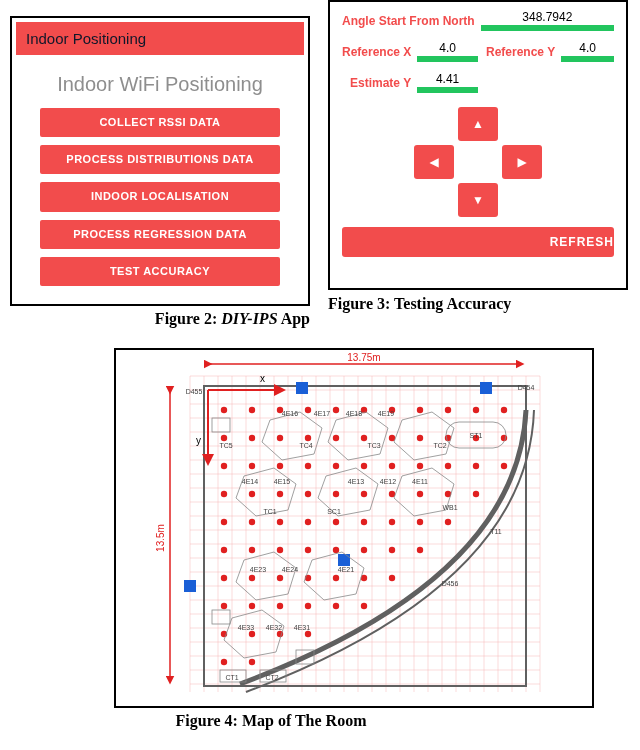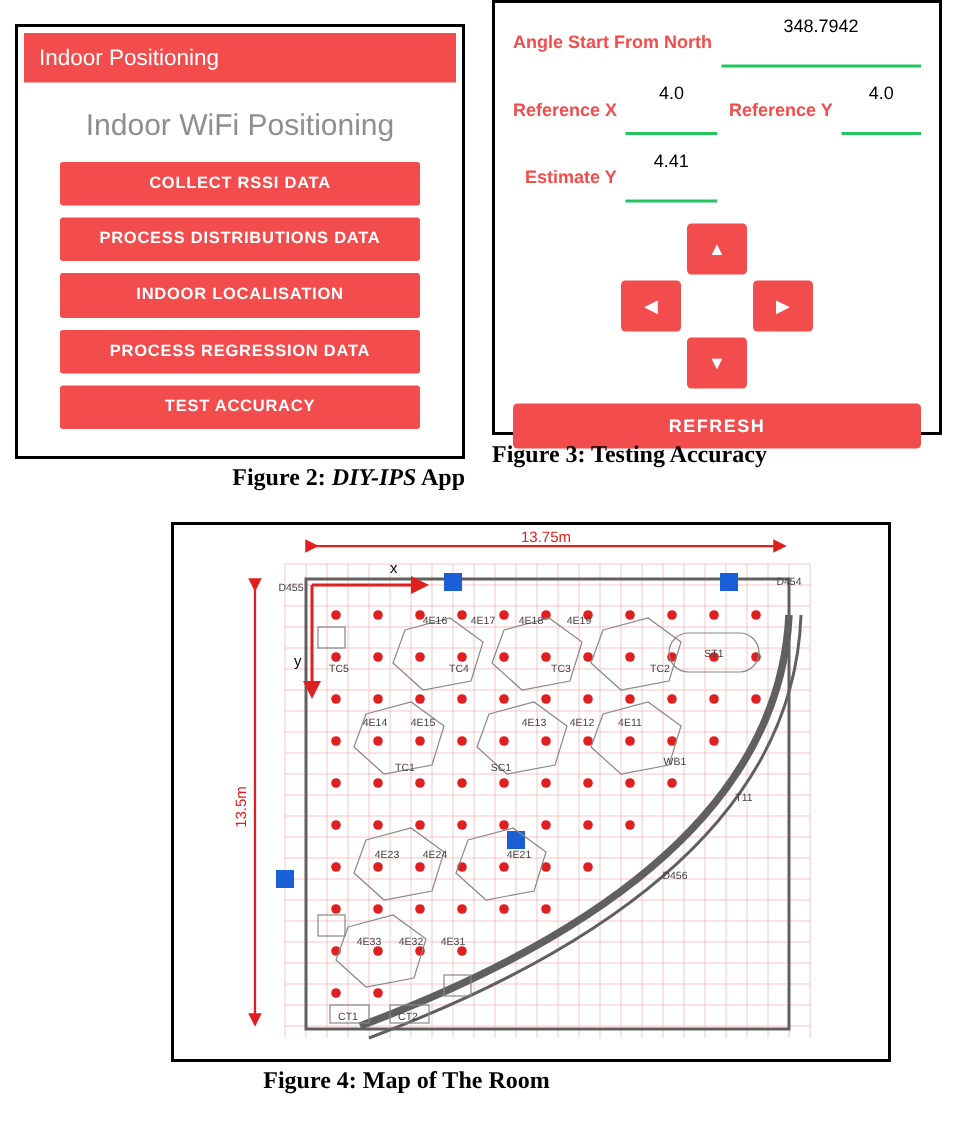--- a/index.html
+++ b/index.html
@@ -31,21 +31,21 @@
     padding: 4px;
   }
   .fig2-app {
     width: 100%;
     height: 100%;
     display: flex;
     flex-direction: column;
   }
   .fig2-header {
     background: #f24c4c;
-    color: #ffffff;
+    color: #0f172a;
     font-size: 15px;
     font-weight: 500;
     padding: 8px 10px;
   }
   .fig2-subtitle {
     color: #8e8e8e;
     font-size: 20px;
     text-align: center;
     padding: 18px 0 12px 0;
     font-weight: 400;
@@ -102,25 +102,25 @@
     font-size: 12px;
   }
   .fig3-label {
     color: #f24c4c;
     font-weight: 700;
     white-space: nowrap;
     text-align: right;
   }
   .fig3-field {
     flex: 1;
-    border-bottom: 2px solid #22c55e;
+    border-bottom: 6px solid #22c55e;
     text-align: center;
     color: #000;
     margin-left: 6px;
-    padding-bottom: 19px;
+    padding-bottom: 1px;
     font-size: 12px;
   }
   .fig3-row.pair .half {
     display: flex;
     align-items: center;
     width: 50%;
   }
   .fig3-dpad {
     align-self: center;
     margin-top: 4px;
@@ -142,21 +142,21 @@
   .dpad-left  { grid-column: 1; grid-row: 2; }
   .dpad-right { grid-column: 3; grid-row: 2; }
   .dpad-down  { grid-column: 2; grid-row: 3; }
   .fig3-refresh {
     margin-top: 10px;
     background: #f24c4c;
     color: #fff;
     font-size: 12px;
     font-weight: 600;
     letter-spacing: 1px;
-    text-align: center;
+    text-align: right;
     padding: 8px 0;
     border-radius: 3px;
   }
   .fig3-caption {
     position: absolute;
     left: 328px;
     top: 294px;
     width: 300px;
     font-family: Georgia, "Times New Roman", serif;
     font-size: 16px;

